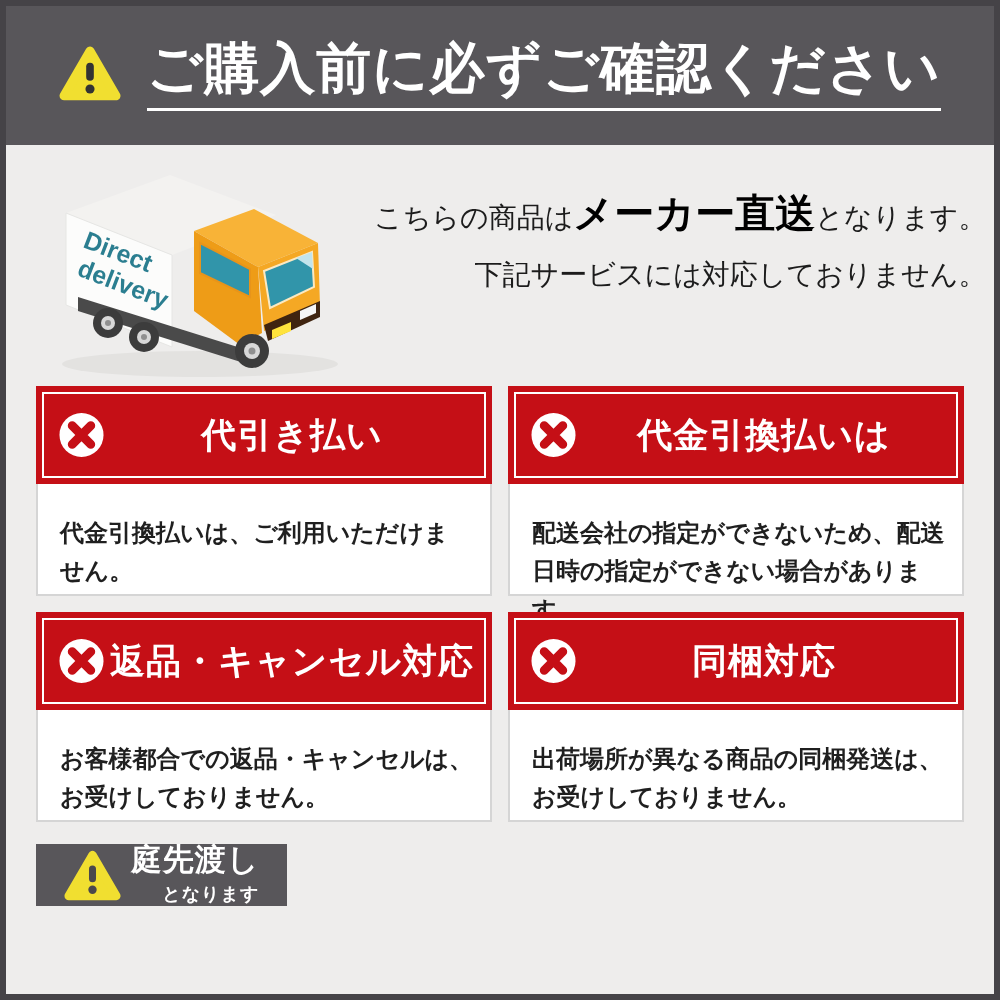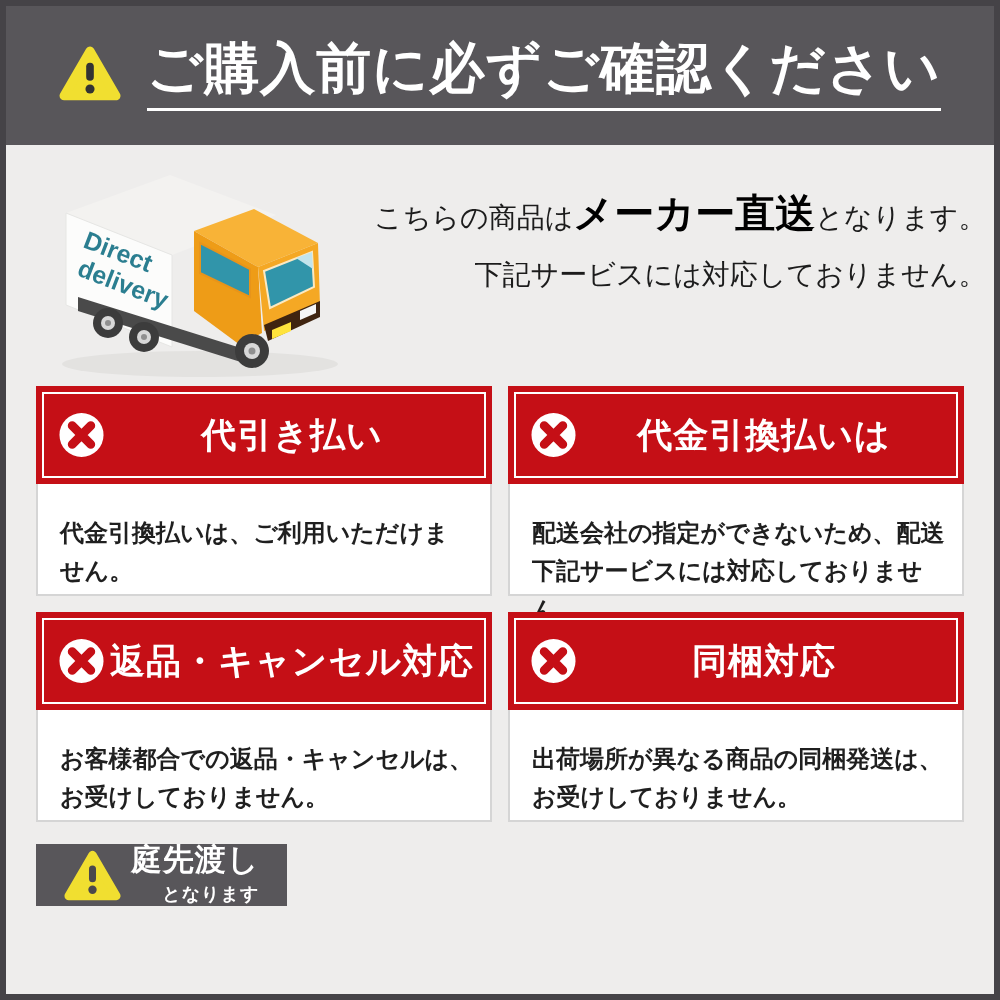--- a/index.html
+++ b/index.html
@@ -148,21 +148,21 @@
       <div class="card-head">
         <div class="card-head-frame">
           <svg class="x-icon" viewBox="0 0 48 48">
             <circle cx="24" cy="24" r="22.5" fill="#ffffff"></circle>
             <path d="M14.5 14.5 L33.5 33.5 M33.5 14.5 L14.5 33.5" stroke="#c50f16" stroke-width="9" stroke-linecap="round"></path>
           </svg>
           <div class="card-title">代金引換払いは</div>
         </div>
       </div>
       <div class="card-body">配送会社の指定ができないため、配送
-下記サービスには対応しておりません。</div>
+日時の指定ができない場合があります。</div>
     </div>
 
     <div class="card">
       <div class="card-head">
         <div class="card-head-frame">
           <svg class="x-icon" viewBox="0 0 48 48">
             <circle cx="24" cy="24" r="22.5" fill="#ffffff"></circle>
             <path d="M14.5 14.5 L33.5 33.5 M33.5 14.5 L14.5 33.5" stroke="#c50f16" stroke-width="9" stroke-linecap="round"></path>
           </svg>
           <div class="card-title">返品・キャンセル対応</div>

